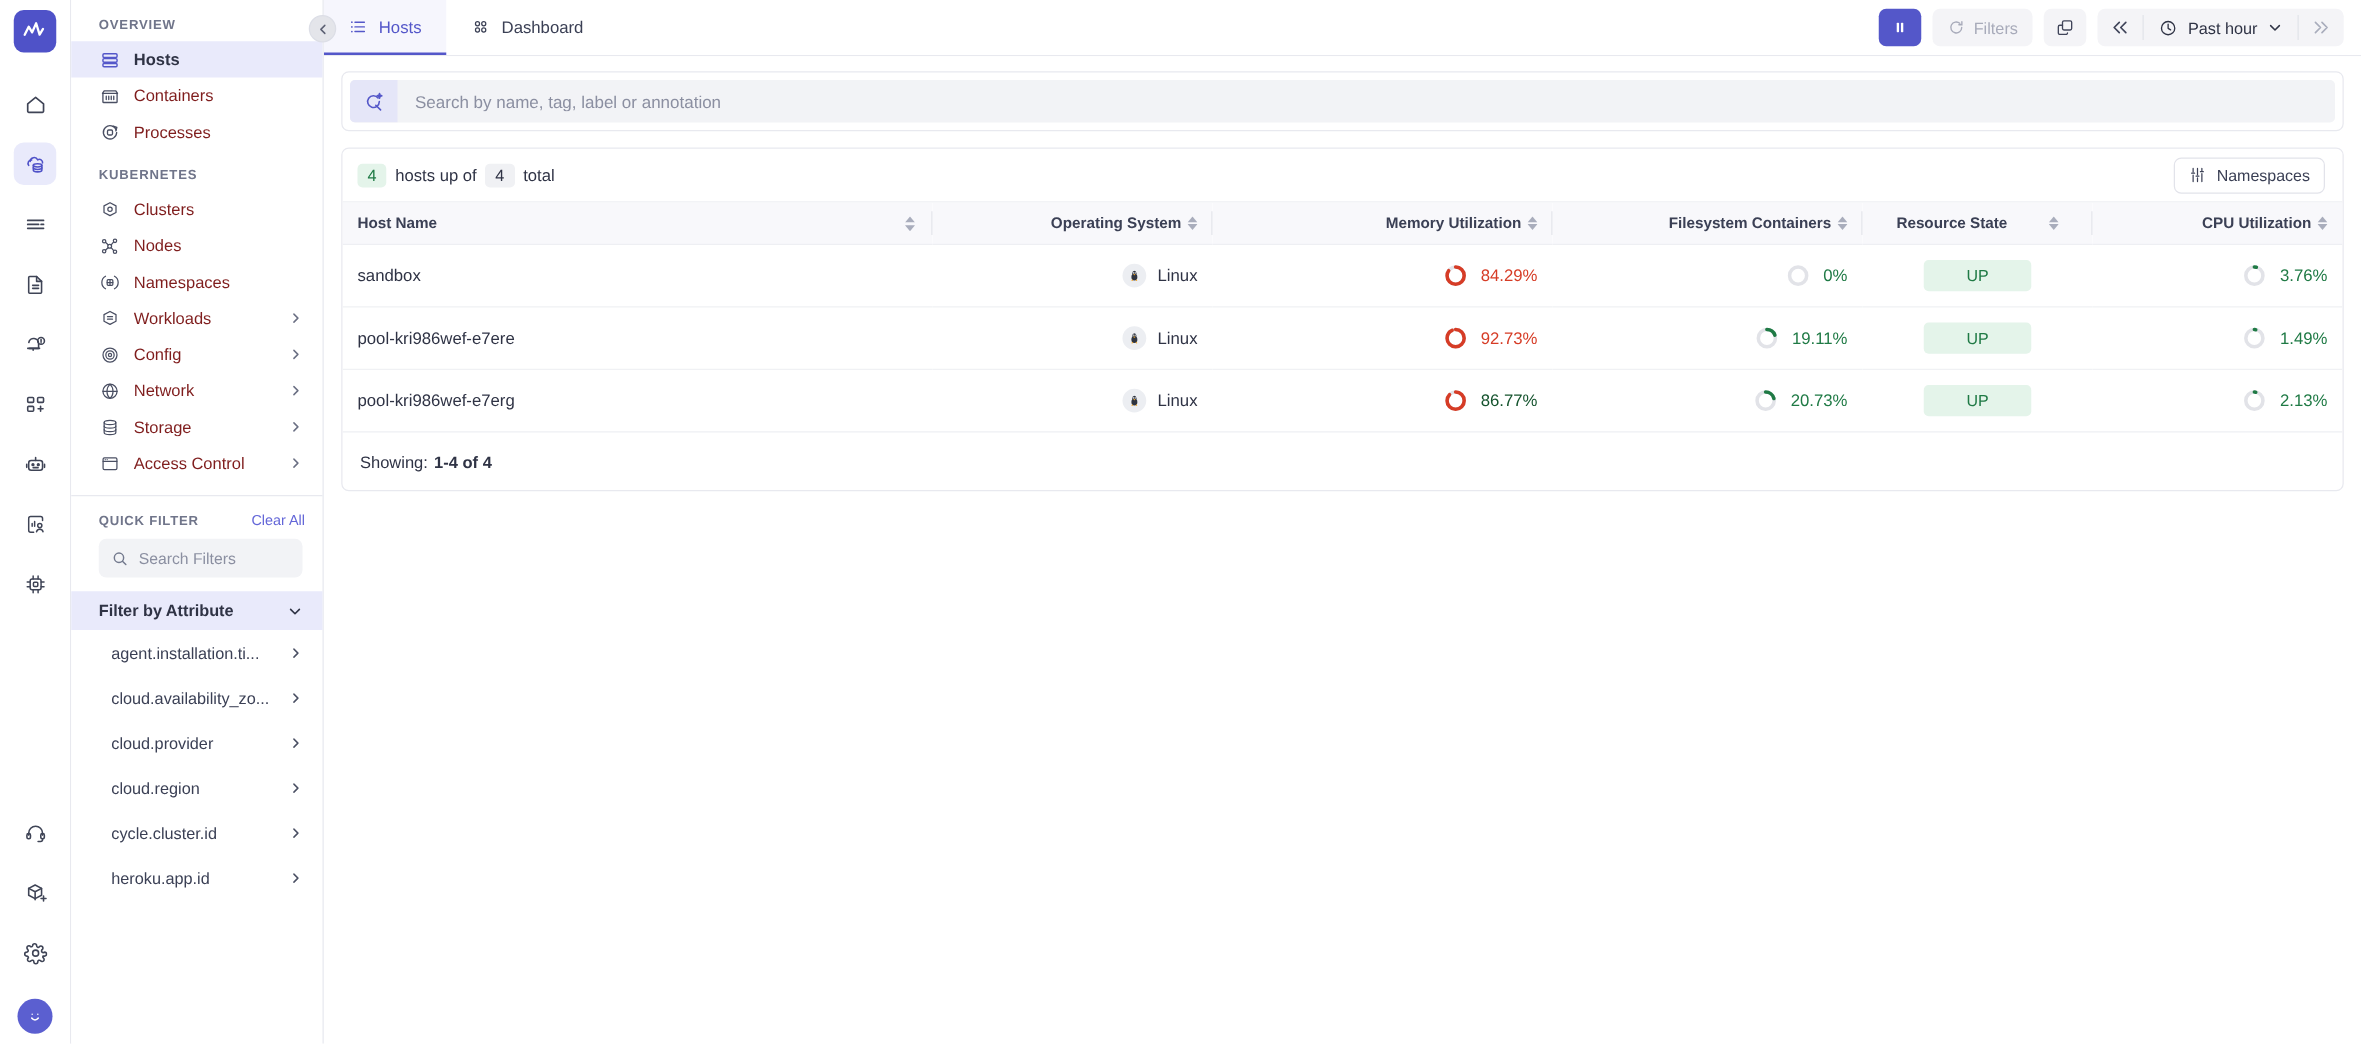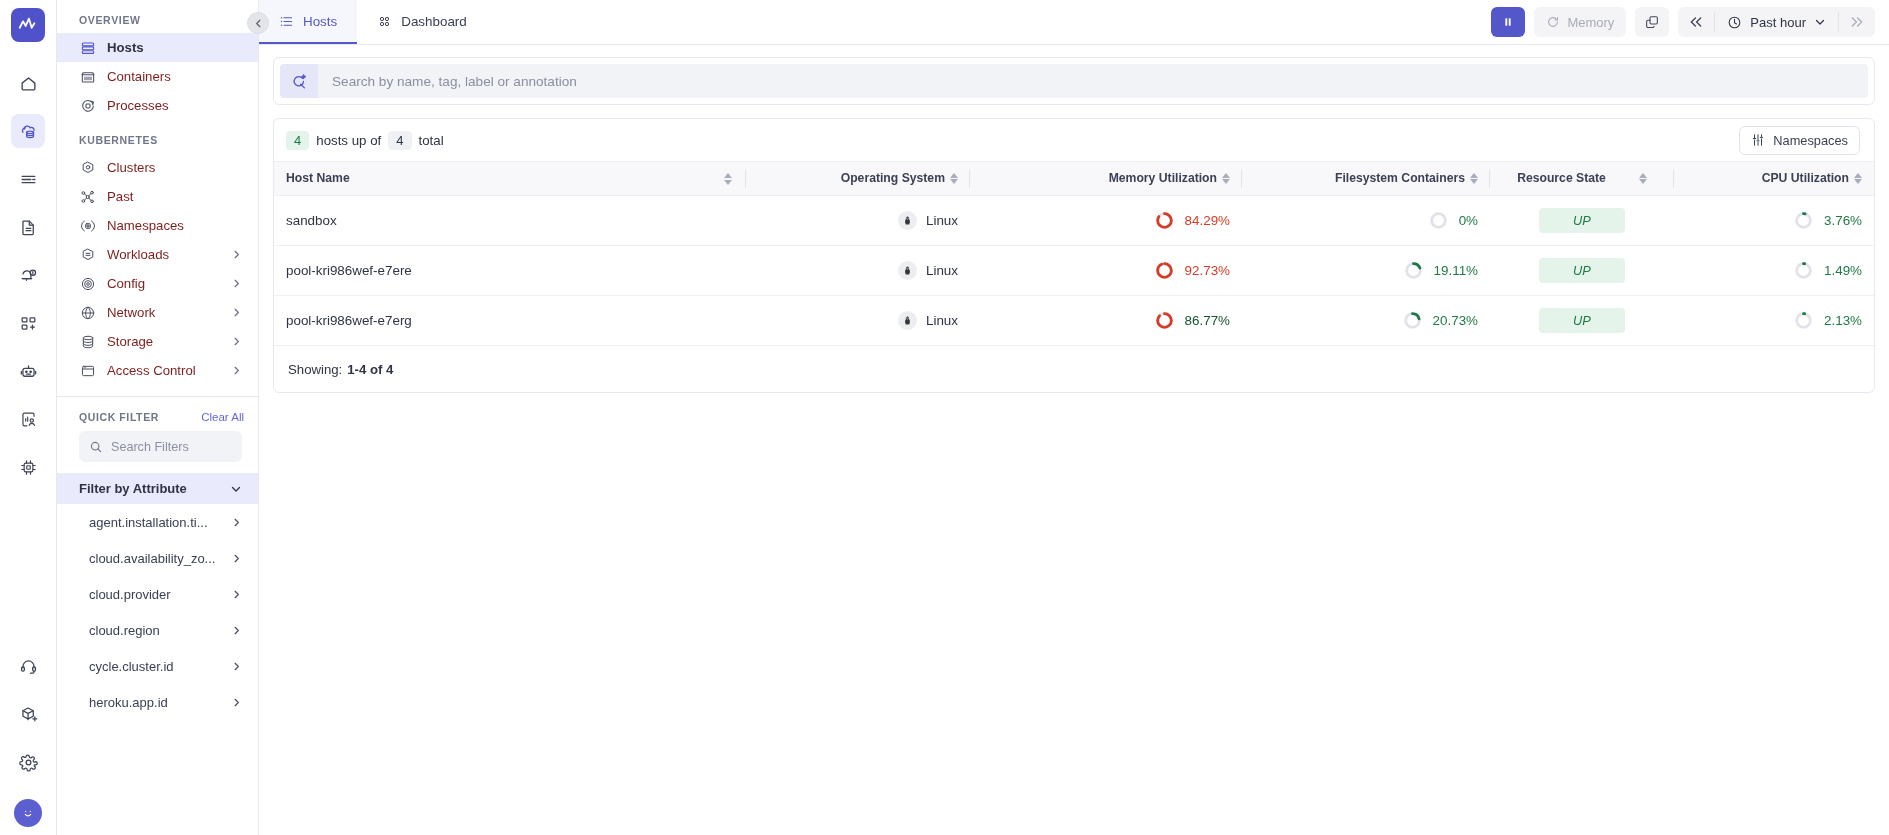--- a/index.html
+++ b/index.html
@@ -201,21 +201,21 @@
   .os-cell { display: flex; align-items: center; gap: 9px; }
   .os-badge {
     width: 19px; height: 19px; border-radius: 50%; background: #eceef2;
     display: flex; align-items: center; justify-content: center; font-size: 11px;
   }
   .metric { display: flex; align-items: center; justify-content: flex-end; gap: 11px; }
   .metric .val { font-size: 13.4px; }
   .state-badge {
     display: inline-block; min-width: 86px; text-align: center;
     background: #e4f4ea; color: #1f7a45; border-radius: 4px;
-    font-size: 12.8px; padding: 5px 0; font-style: italic;
+    font-size: 12.8px; padding: 5px 0;
   }
   .tc-foot { height: 47px; display: flex; align-items: center; padding: 0 14px; border-top: 1px solid #eeeff3; font-size: 13.2px; color: #2f3345; }
   .tc-foot b { font-weight: 700; }
   svg { display: block; }
 </style>
 </head>
 <body>
 
 <div class="app">
 
@@ -385,21 +385,21 @@
         <span class="ico">
           <svg width="16" height="16" viewBox="0 0 24 24" fill="none" stroke="currentColor" stroke-width="1.5" stroke-linecap="round" stroke-linejoin="round">
               <circle cx="5" cy="6" r="2"></circle>
               <circle cx="18" cy="5.5" r="2"></circle>
               <circle cx="5" cy="18" r="2"></circle>
               <circle cx="18" cy="18.5" r="2"></circle>
               <circle cx="11.6" cy="12" r="2.3"></circle>
               <path d="M6.6 7.3 10 10.4M16.4 6.8 13.4 10.3M6.6 16.7 10 13.6M16.4 17.2 13.4 13.7"></path>
             </svg>
         </span>
-        <span class="lbl">Past</span>
+        <span class="lbl">Nodes</span>
       </div>
 
       <div class="nav-item">
         <span class="ico">
           <svg width="16" height="16" viewBox="0 0 24 24" fill="none" stroke="currentColor" stroke-width="1.5" stroke-linecap="round" stroke-linejoin="round">
               <path d="M6.6 4.5A8.6 8.6 0 0 0 6.6 19.5M17.4 4.5a8.6 8.6 0 0 1 0 15"></path>
               <rect x="8.6" y="8.6" width="6.8" height="6.8" rx="1.2"></rect>
               <path d="M12 8.6v6.8M8.6 12h6.8"></path>
             </svg>
         </span>
@@ -598,21 +598,21 @@
               <rect x="13.3" y="5.5" width="3.2" height="13" rx="1"></rect>
             </svg>
         </div>
         <div class="btn-update">
           <span>
             <svg width="14" height="14" viewBox="0 0 24 24" fill="none" stroke="currentColor" stroke-width="1.9" stroke-linecap="round">
                 <path d="M19.5 12a7.5 7.5 0 1 1-2.6-5.7"></path>
                 <path d="M19.7 4.2v4.1h-4.1"></path>
               </svg>
           </span>
-          <span>Memory</span>
+          <span>Filters</span>
         </div>
         <div class="btn-copy">
           <svg width="16" height="16" viewBox="0 0 24 24" fill="none" stroke="currentColor" stroke-width="1.6" stroke-linecap="round" stroke-linejoin="round">
               <rect x="9" y="4" width="11" height="11" rx="1.8"></rect>
               <path d="M15 18.5a1.8 1.8 0 0 1-1.8 1.8H5.8A1.8 1.8 0 0 1 4 18.5v-7.4A1.8 1.8 0 0 1 5.8 9.3H9"></path>
             </svg>
         </div>
         <div class="time-group">
           <div class="tg-btn">
             <svg width="14" height="14" viewBox="0 0 24 24" fill="none" stroke="currentColor" stroke-width="2.3" stroke-linecap="round" stroke-linejoin="round">

